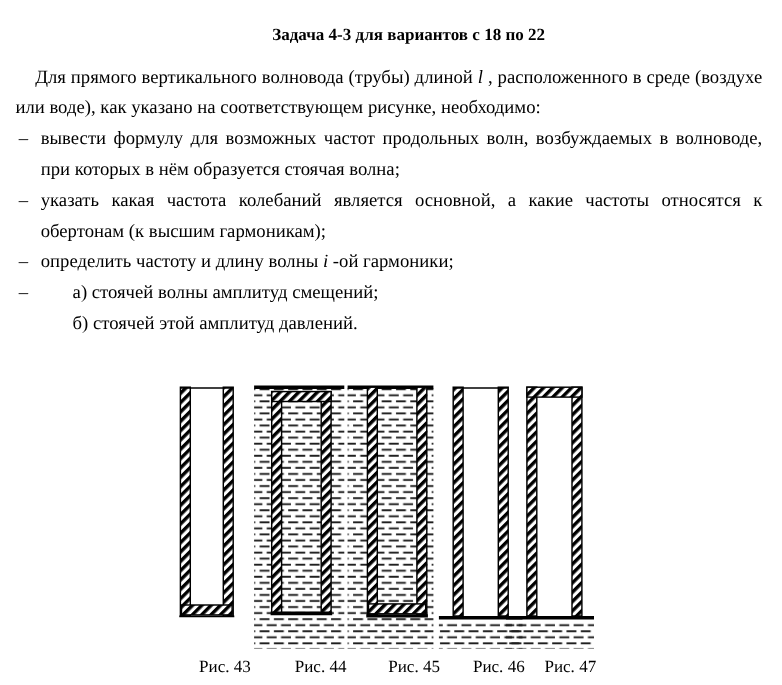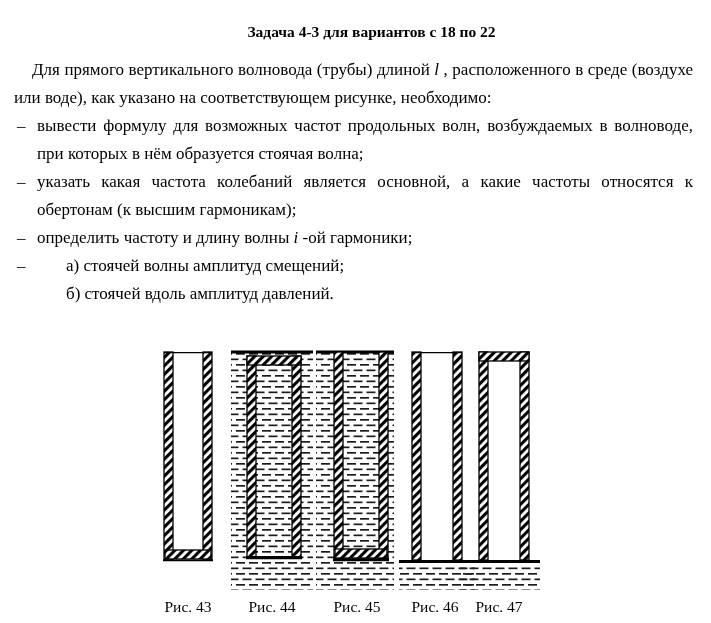--- a/index.html
+++ b/index.html
@@ -17,21 +17,21 @@
   }
   .intro{margin:0;text-indent:18px;}
   .sym{font-style:italic;}
   .task{position:relative;padding-left:23px;}
   .task .marker{position:absolute;left:3px;top:0;}
   .subtask{padding-left:52px;}
   .figures{position:absolute;top:346px;left:0;width:711px;height:277px;}
   .fig{position:absolute;top:0;margin:0;}
   .fig svg{display:block;}
   .fig figcaption{
-    text-align:center;font-size:15.5px;line-height:19px;margin-top:1px;white-space:nowrap;
+    text-align:right;font-size:15.5px;line-height:19px;margin-top:1px;white-space:nowrap;
   }
   .defs-svg{position:absolute;width:0;height:0;}
 </style>
 </head>
 <body>
 
 <svg class="defs-svg" aria-hidden="true">
   <defs>
     <pattern id="hatch" width="6" height="6" patternUnits="userSpaceOnUse" patternTransform="rotate(-45)">
       <rect width="6" height="3.1" fill="#000"></rect>
@@ -58,21 +58,21 @@
       <span class="marker">–</span><span>указать какая частота колебаний является основной, а какие частоты относятся к обертонам (к высшим гармоникам);</span>
     </div>
     <div class="task">
       <span class="marker">–</span><span>определить частоту и длину волны </span><span class="sym">i</span><span> -ой гармоники;</span>
     </div>
     <div class="task">
       <span class="marker">–</span>
     </div>
 
     <div class="subtask"><span>а) стоячей волны амплитуд смещений;</span></div>
-    <div class="subtask"><span>б) стоячей вдоль амплитуд давлений.</span></div>
+    <div class="subtask"><span>б) стоячей этой амплитуд давлений.</span></div>
   </div>
 
   <div class="figures">
     <figure class="fig" id="fig0" style="left: 148px; width: 80px;">
       <svg width="80" height="250" viewBox="0 0 80 250">
           <g>
             <rect x="16" y="6" width="9" height="208" fill="#fff"></rect>
             <rect x="16" y="6" width="9" height="208" fill="url(#hatch)"></rect>
             <rect x="16" y="6" width="9" height="208" fill="none" stroke="#000" stroke-width="1.3"></rect>
           </g>

